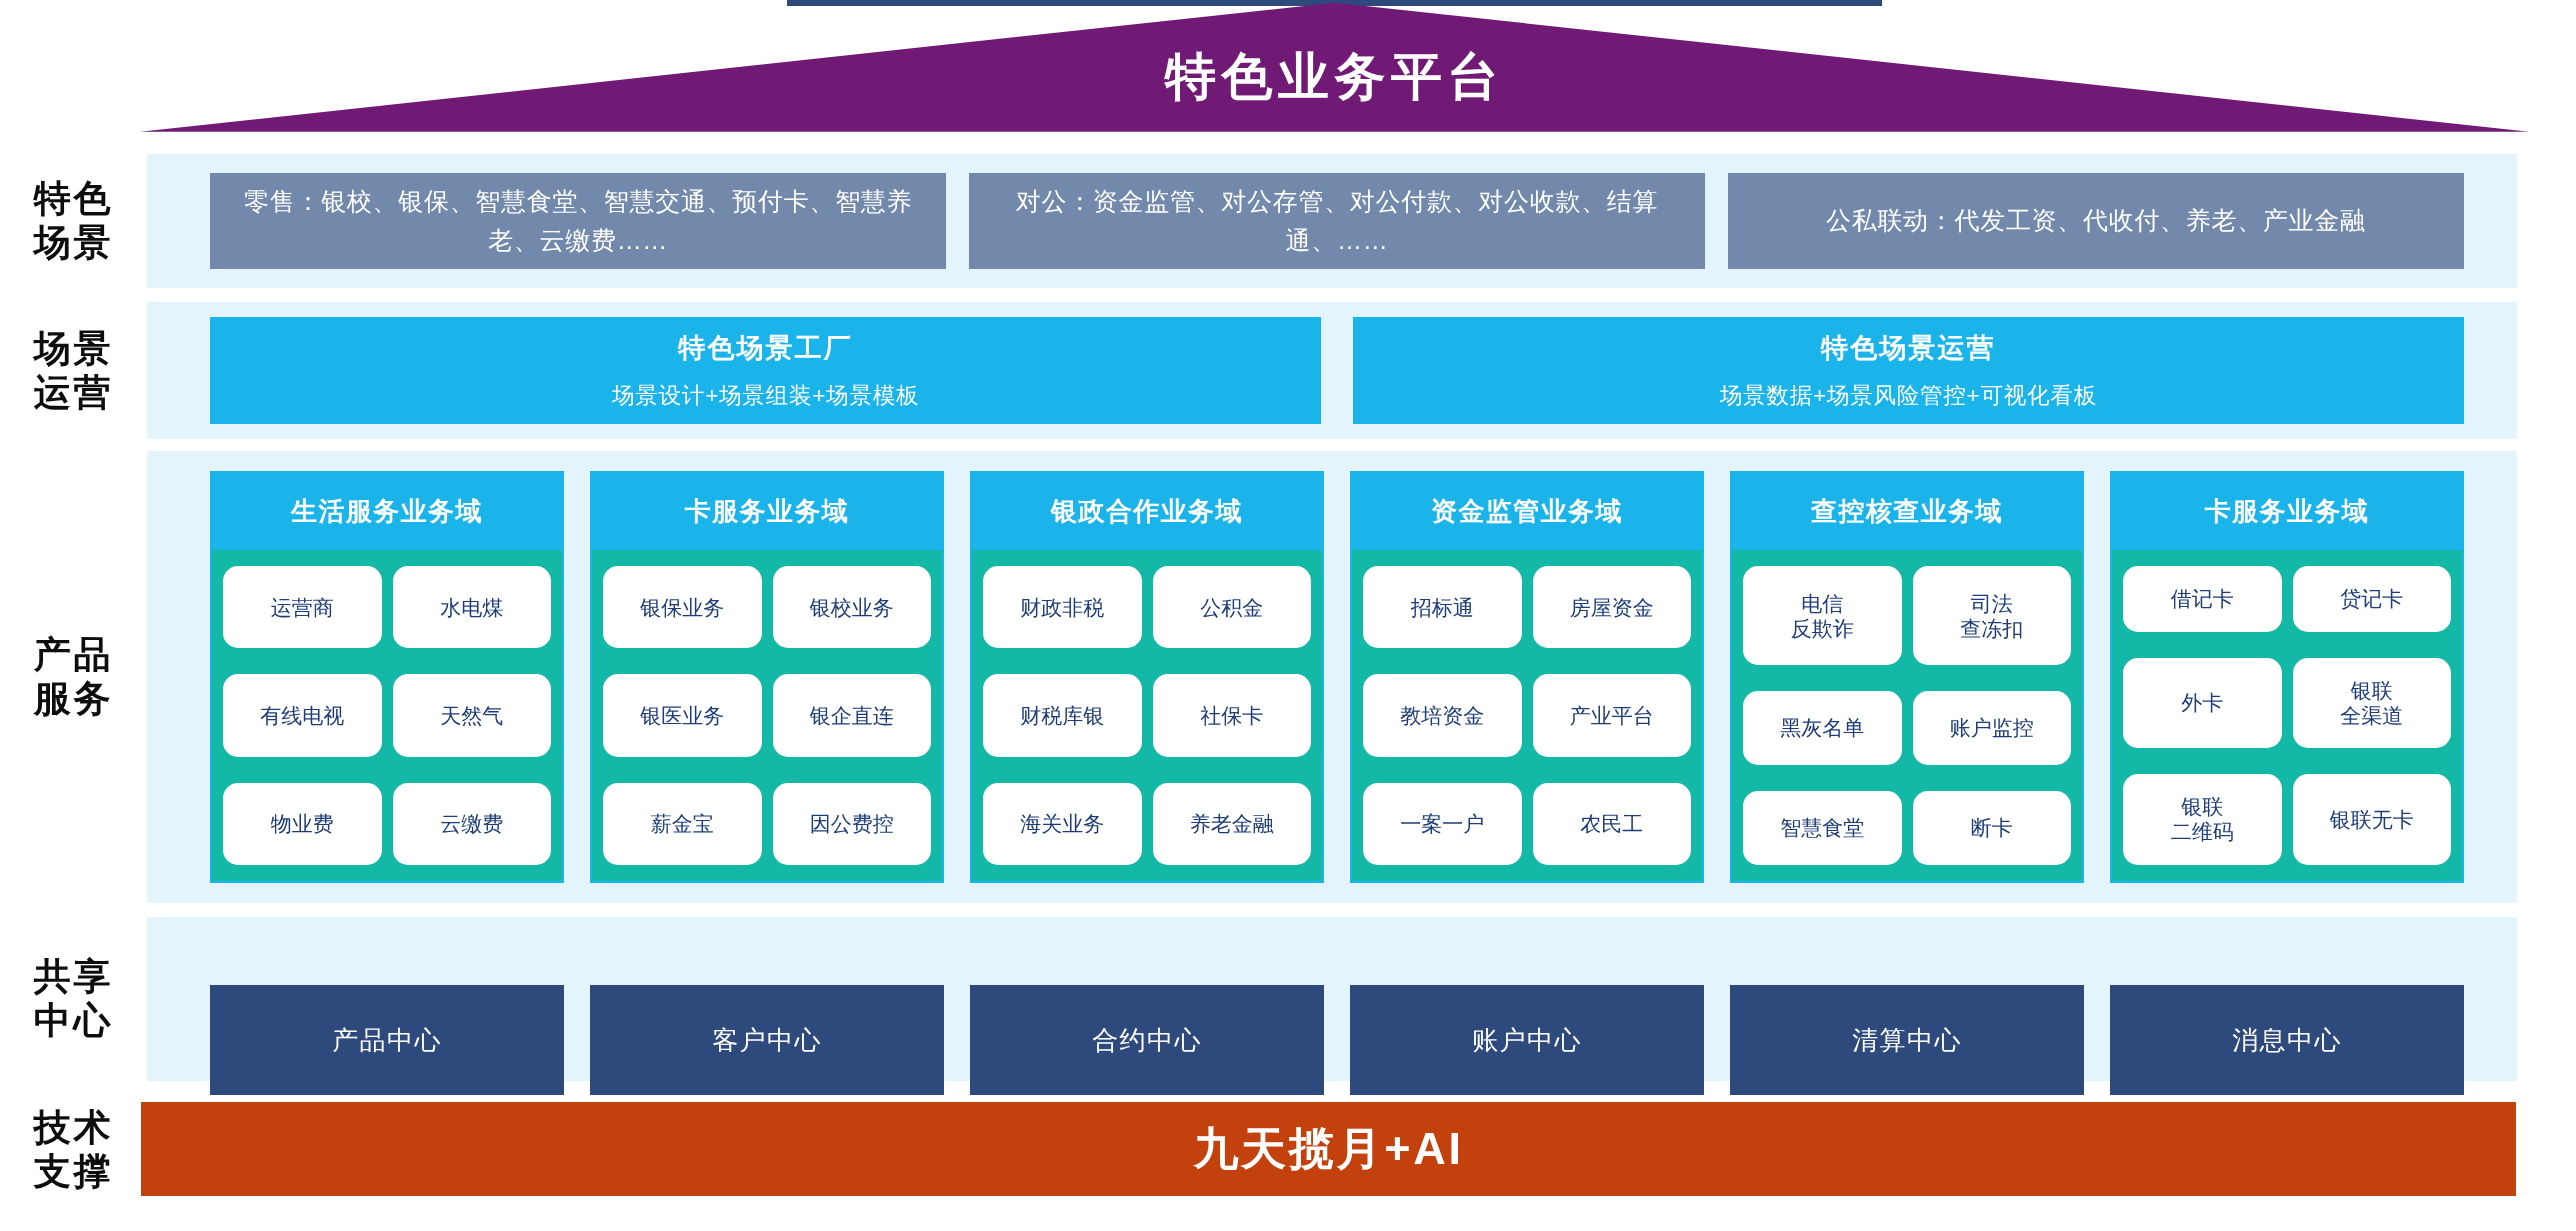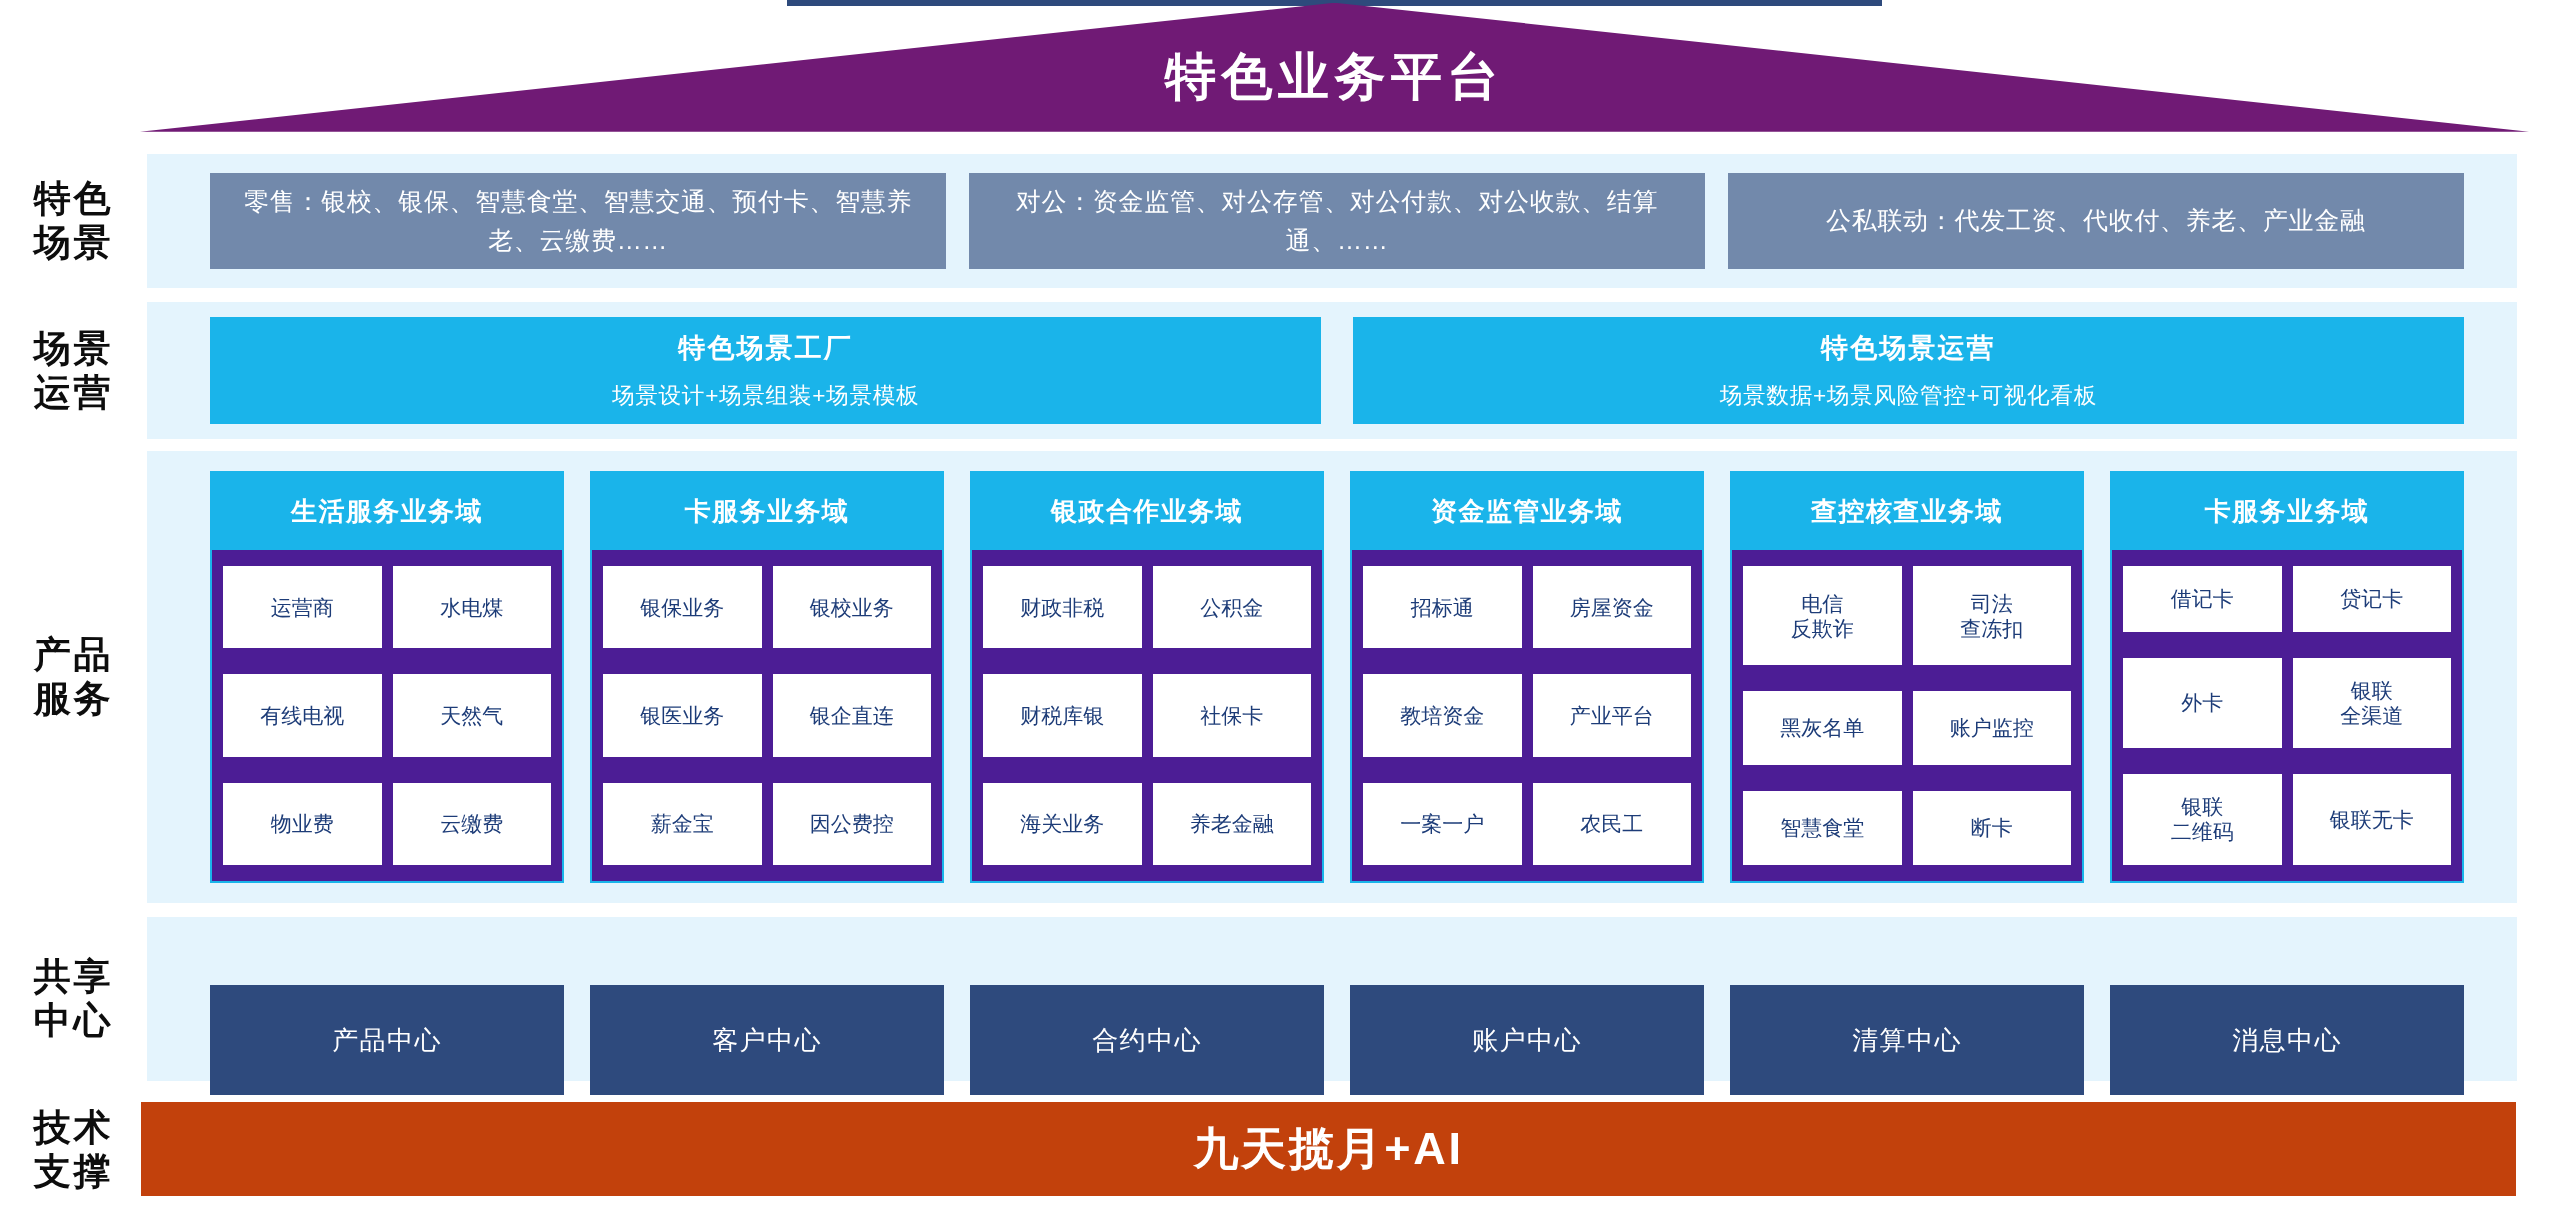--- a/index.html
+++ b/index.html
@@ -46,36 +46,37 @@
     flex:1;height:107px;background:#1ab4ea;color:#ffffff;
     display:flex;flex-direction:column;align-items:center;justify-content:center;
     gap:13.7px;text-align:center;
   }
   .ops-title{font-size:27px;font-weight:bold;letter-spacing:2.1px;}
   .ops-sub{font-size:22.6px;letter-spacing:0.7px;}
   
   .product-cols{top:20px;gap:26px;}
   .p-col{
     flex:1;height:412px;box-sizing:border-box;
-    border:2.1px solid #1ab4ea;background:#4c1d95;
+    border:2.1px solid #1ab4ea;background:#14b8a6;
     display:flex;flex-direction:column;
   }
   .p-header{
     background:#1ab4ea;color:#ffffff;font-size:26px;font-weight:bold;
     letter-spacing:1.4px;height:77px;flex:0 0 77px;
     display:flex;align-items:center;justify-content:center;
   }
   .p-body{
     flex:1;display:grid;grid-template-columns:1fr 1fr;
     gap:26px 11px;padding:16.4px 11px;box-sizing:border-box;
   }
   .p-cell{
     background:#ffffff;color:#1d3c78;font-size:21px;line-height:1.2;
     display:flex;align-items:center;justify-content:center;text-align:center;
     white-space:pre-line;
+    border-radius:15px;
   }
   
   .share-boxes{top:20px;gap:26px;margin-top:48px;}
   .share-box{
     flex:1;height:110px;background:#2e4a7d;color:#ffffff;font-size:26px;
     letter-spacing:1.4px;display:flex;align-items:center;justify-content:center;
   }
   
   .tech-bar{
     position:absolute;left:141px;top:1102px;width:2375px;height:94px;

